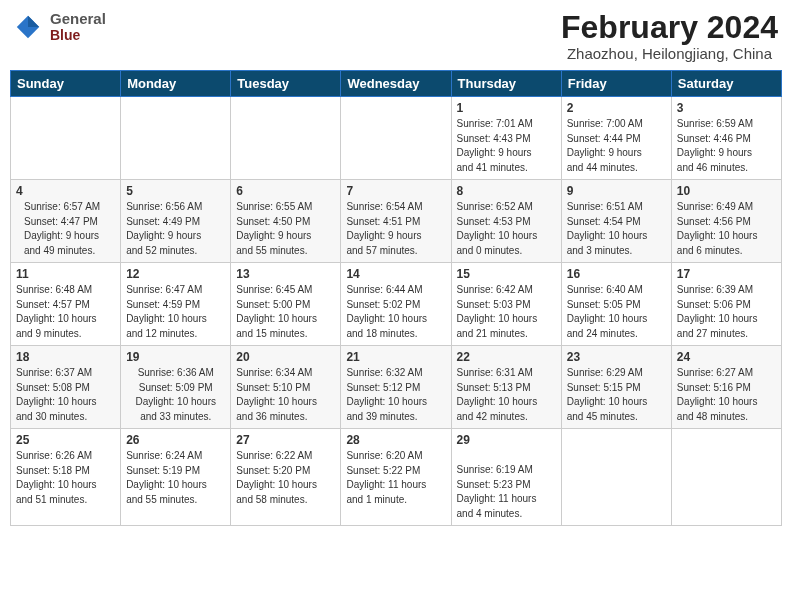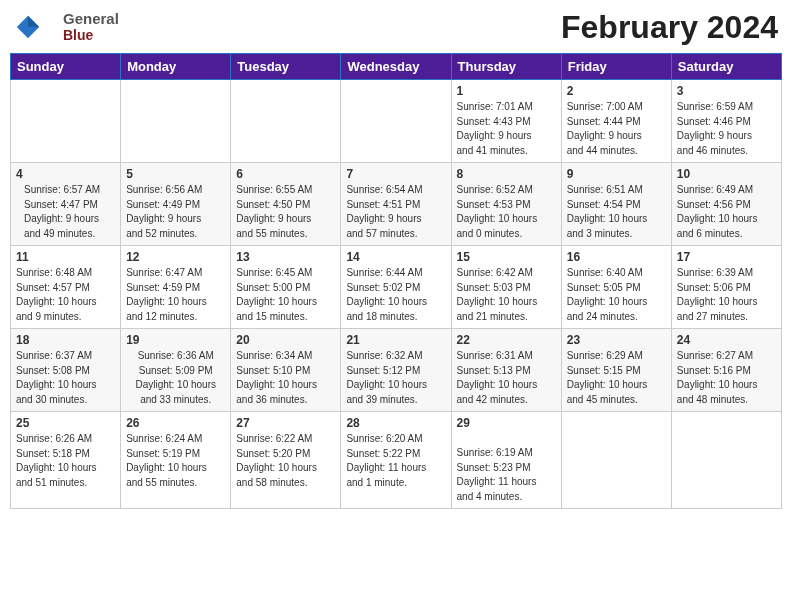--- a/index.html
+++ b/index.html
@@ -13,21 +13,21 @@
     .header {
       display: flex;
       justify-content: space-between;
       align-items: flex-start;
       margin-bottom: 8px;
       padding: 0 4px;
     }
     .logo {
       display: flex;
       align-items: center;
-      gap: 21px;
+      gap: 8px;
     }
     .logo-icon {
       width: 28px;
       height: 28px;
     }
     .title-block {
       text-align: center;
     }
     .month-title {
       font-size: 32px;
@@ -38,21 +38,21 @@
     .subtitle {
       font-size: 15px;
       color: #444;
     }
     .calendar {
       width: 100%;
       border-collapse: collapse;
       border: 1px solid #ccc;
     }
     .calendar th {
-      background: #4c1d95;
+      background: #0c4a6e;
       color: #fff;
       font-size: 13px;
       font-weight: bold;
       padding: 5px 6px;
       text-align: left;
       border: 1px solid #2a74c8;
     }
     .calendar td {
       width: calc(100% / 7);
       vertical-align: top;
@@ -89,20 +89,21 @@
       <polygon points="20,4 36,20 20,36 4,20" fill="#2a74c8"></polygon>
       <polygon points="20,4 36,20 20,20" fill="#1a5ca0"></polygon>
     </svg>
     <div>
       <div style="font-size:15px; font-weight:bold; color:#555;">General</div>
       <div style="font-size:14px; font-weight:bold; color:#7f1d1d;">Blue</div>
     </div>
   </div>
   <div class="title-block">
     <div class="month-title">February 2024</div>
+    <div class="subtitle">Zhaozhou, Heilongjiang, China</div>
   </div>
 </div>
 
 <table class="calendar">
   <thead>
     <tr>
 
     <th>Sunday</th>
         <th>Monday</th>
         <th>Tuesday</th>

